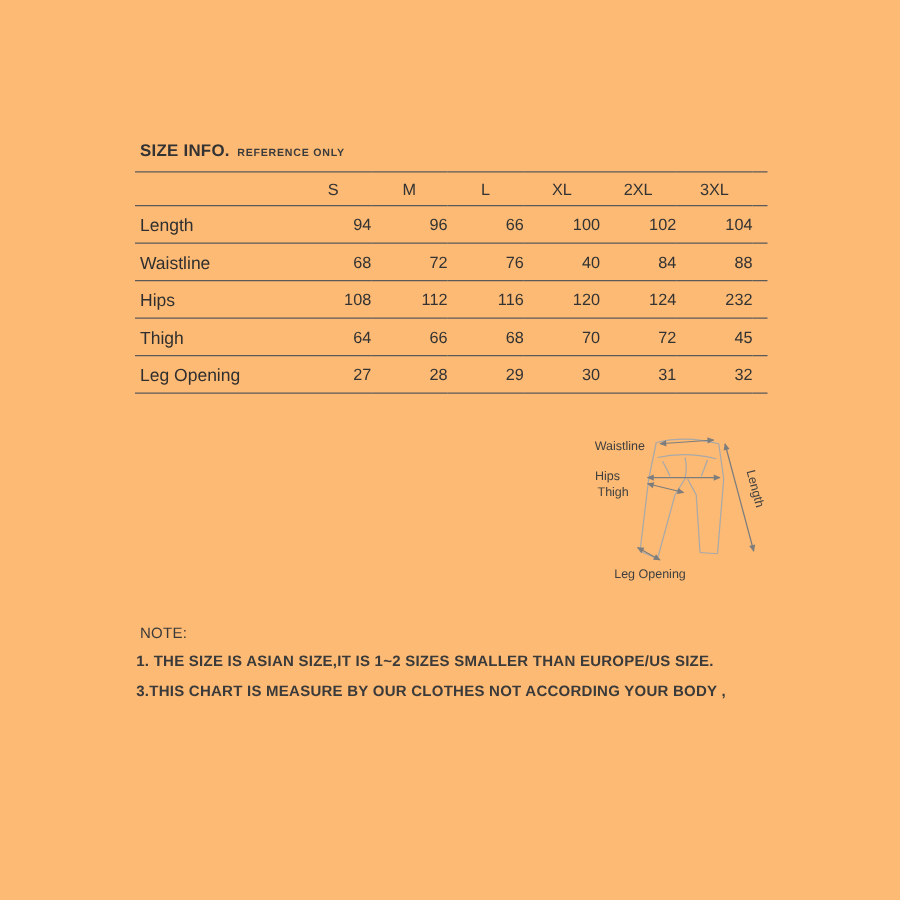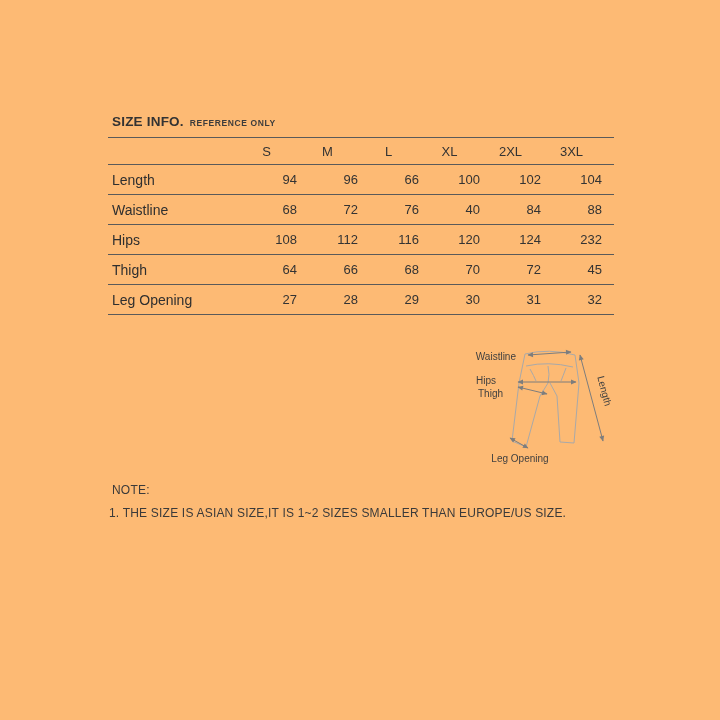--- a/index.html
+++ b/index.html
@@ -17,23 +17,23 @@
   table.size-table thead th{height:26px;font-size:13px;color:#333;text-align:center;vertical-align:middle;border-bottom:1px solid #5a5a5a;}
   table.size-table thead th.rowhead{text-align:left;}
   table.size-table tbody td{height:29px;font-size:13px;color:#333;text-align:right;vertical-align:middle;border-bottom:1px solid #5a5a5a;}
   table.size-table tbody td.rowlabel{font-size:14px;text-align:left;padding-left:4px;color:#2f2f2f;}
 
   
   .diagram{position:absolute;left:452px;top:338px;width:215px;height:135px;}
   .diagram text{font-family:"Liberation Sans","DejaVu Sans",sans-serif;font-size:10px;fill:#3f3f3f;}
 
   
-  .notes{position:absolute;left:109px;top:479px;width:540px;font-size:12px;letter-spacing:.2px;color:#3a3a3a;}
+  .notes{position:absolute;left:109px;top:495px;width:540px;font-size:12px;letter-spacing:.2px;color:#3a3a3a;}
   .notes .note-heading{line-height:23.4px;padding-left:3px;}
-  .notes .note-line{line-height:23.4px;white-space:nowrap;}
+  .notes .note-line{line-height:23.4px;white-space:nowrap;font-weight:bold;}
   .notes .note-line.indent{padding-left:10px;}
 </style>
 </head>
 <body>
 
 <div class="sheet">
 
   <div class="title-row">
     <span class="title-main">SIZE INFO.</span><span class="title-sub">REFERENCE ONLY</span>
   </div>
@@ -147,15 +147,16 @@
     <text x="64" y="22" text-anchor="end">Waistline</text>
     <text x="24" y="46" text-anchor="start">Hips</text>
     <text x="26" y="59" text-anchor="start">Thigh</text>
     <text x="152" y="56" text-anchor="middle" transform="rotate(75 152 53)">Length</text>
     <text x="68" y="124" text-anchor="middle">Leg Opening</text>
   </svg>
 
   <div class="notes">
     <div class="note-heading">NOTE:</div>
     <div class="note-line">1. THE SIZE IS ASIAN SIZE,IT IS 1~2 SIZES SMALLER THAN EUROPE/US SIZE.</div>
+    <div class="note-line">3.THIS CHART IS MEASURE BY OUR CLOTHES NOT ACCORDING YOUR BODY ,</div>
   </div>
 
 </div>
 
 </body></html>

